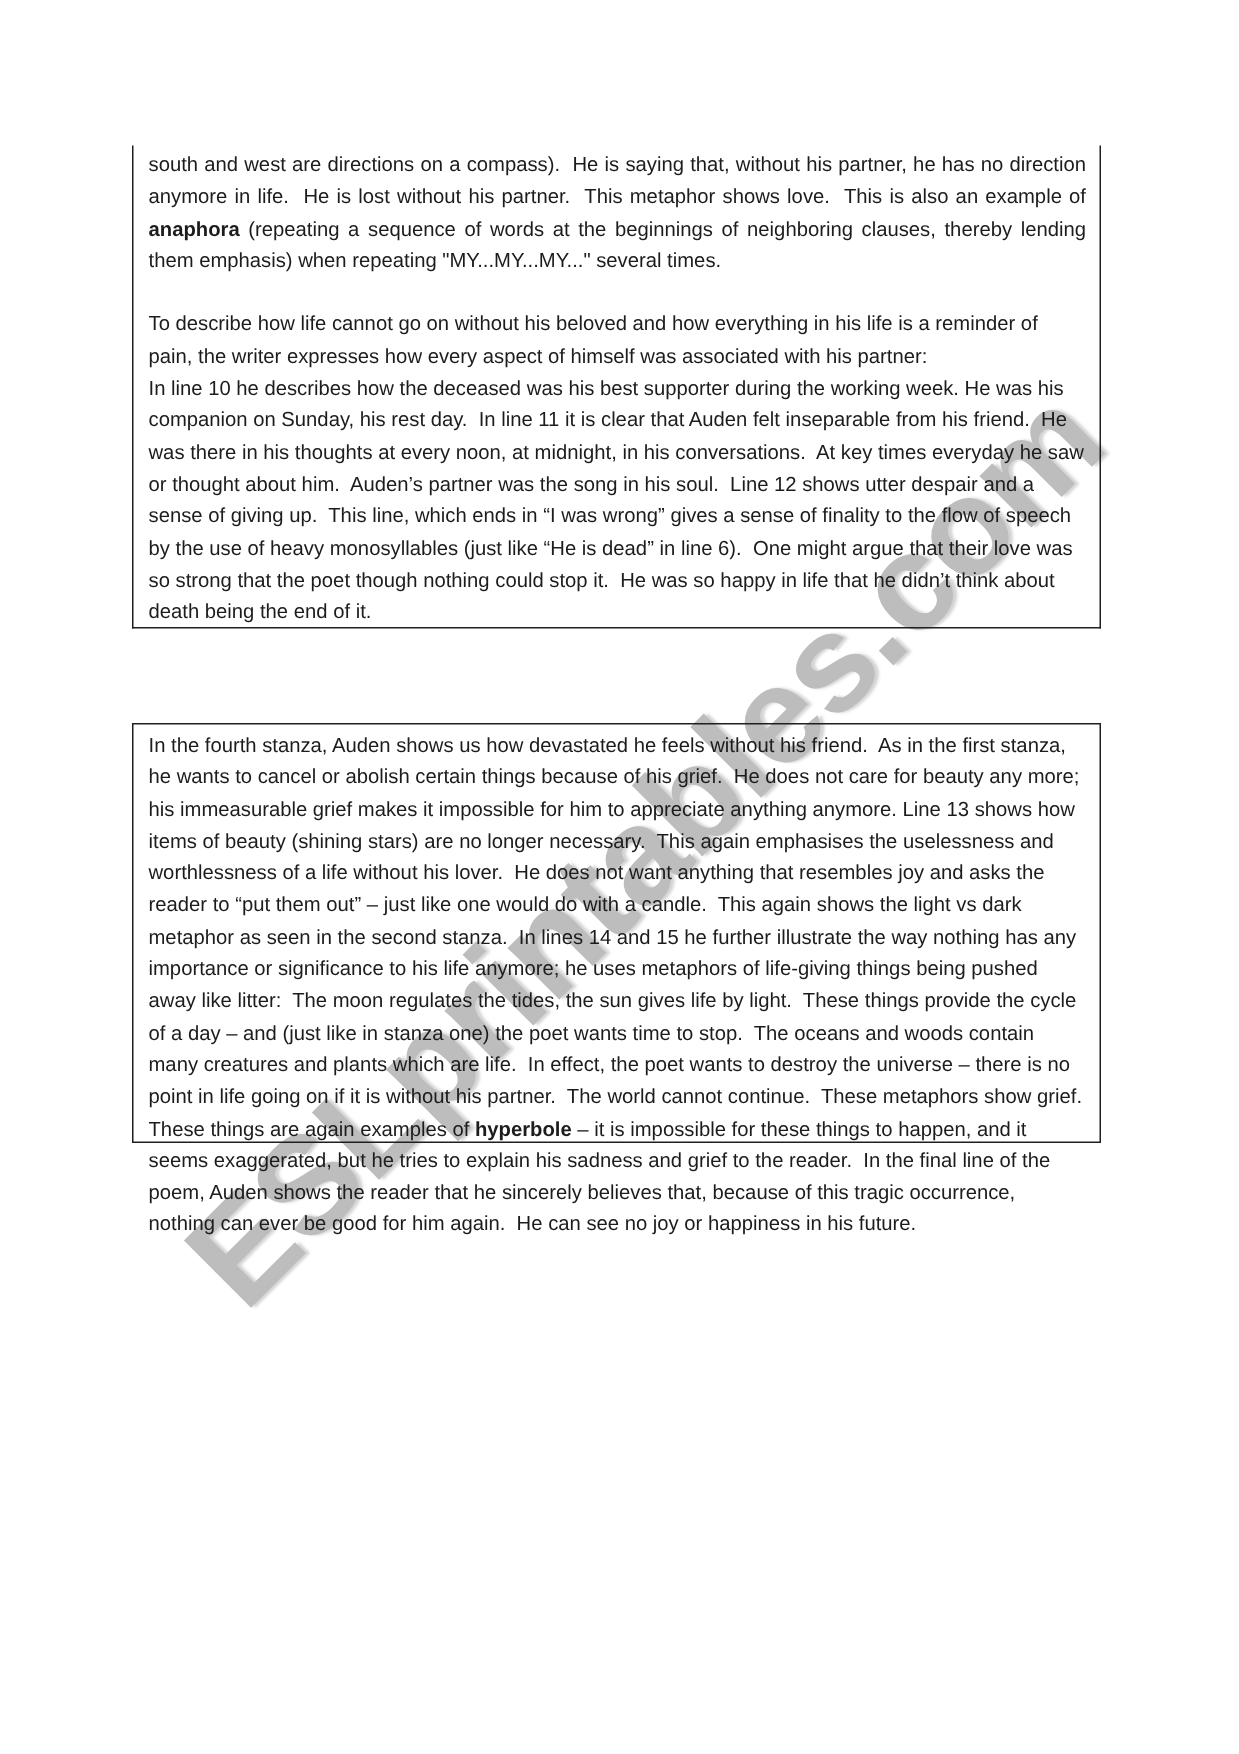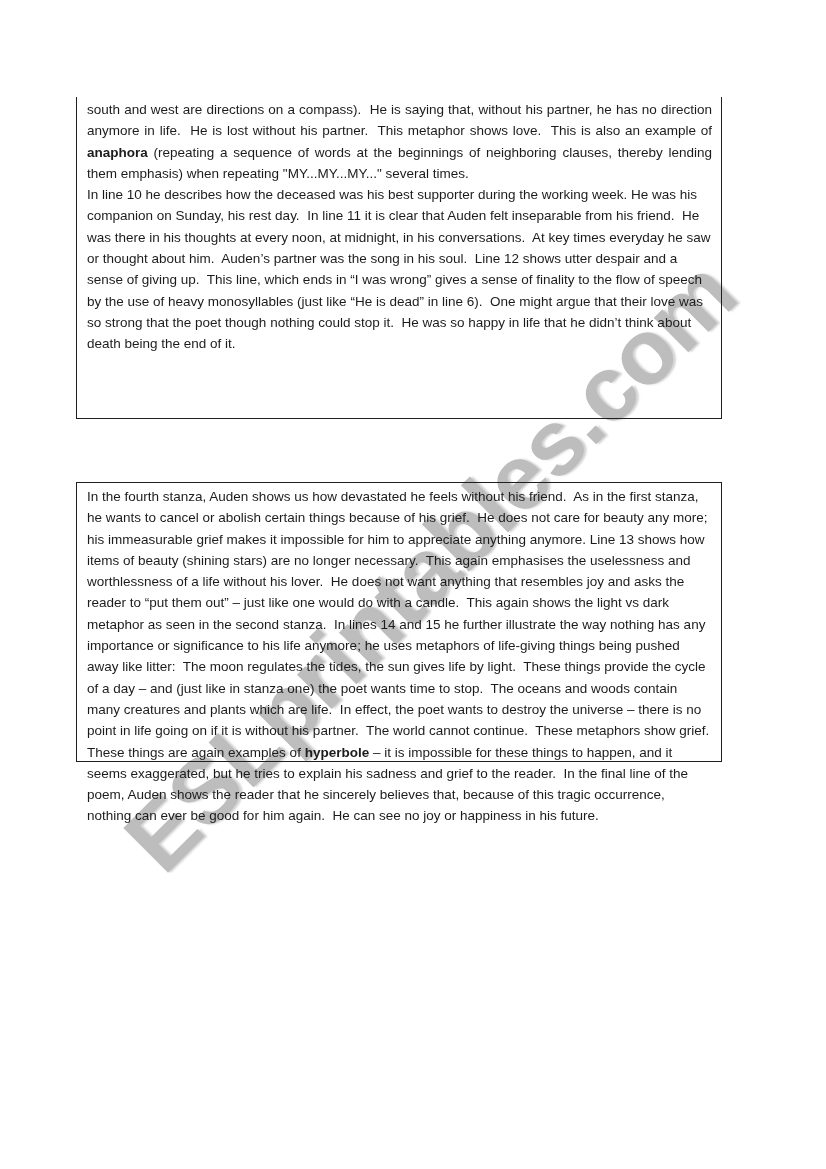--- a/index.html
+++ b/index.html
@@ -25,21 +25,21 @@
     font-weight: 700;
     letter-spacing: -1px;
     white-space: nowrap;
     color: #bdbdbd;
     text-shadow: 2px 2px 2px rgba(130,130,130,0.35);
     z-index: 0;
     pointer-events: none;
   }
   .text-box {
     position: absolute;
-    left: 76px;
+    left: 88px;
     width: 646px;
     box-sizing: border-box;
     background: transparent;
     border: 1.5px solid #1f1f1f;
     z-index: 1;
   }
   #box1 {
     top: 97px;
     height: 322px;
     border-top: none;
@@ -67,18 +67,19 @@
     font-weight: 700;
   }
 </style>
 </head>
 <body>
 
 <div class="watermark" style="color: rgb(189, 189, 189);">ESLprintables.com</div>
 
 <div id="box1" class="text-box">
   <p class="justified"><span>south and west are directions on a compass).  He is saying that, without his partner, he has no direction anymore in life.  He is lost without his partner.  This metaphor shows love.  This is also an example of </span><span class="bold-term">anaphora</span><span> (repeating a sequence of words at the beginnings of neighboring clauses, thereby lending them emphasis) when repeating "MY...MY...MY..." several times.</span></p>
+  <p class="p-gap">To describe how life cannot go on without his beloved and how everything in his life is a reminder of pain, the writer expresses how every aspect of himself was associated with his partner:</p>
   <p>In line 10 he describes how the deceased was his best supporter during the working week. He was his companion on Sunday, his rest day.  In line 11 it is clear that Auden felt inseparable from his friend.  He was there in his thoughts at every noon, at midnight, in his conversations.  At key times everyday he saw or thought about him.  Auden’s partner was the song in his soul.  Line 12 shows utter despair and a sense of giving up.  This line, which ends in “I was wrong” gives a sense of finality to the flow of speech by the use of heavy monosyllables (just like “He is dead” in line 6).  One might argue that their love was so strong that the poet though nothing could stop it.  He was so happy in life that he didn’t think about death being the end of it.</p>
 </div>
 
 <div id="box2" class="text-box">
   <p><span>In the fourth stanza, Auden shows us how devastated he feels without his friend.  As in the first stanza, he wants to cancel or abolish certain things because of his grief.  He does not care for beauty any more; his immeasurable grief makes it impossible for him to appreciate anything anymore. Line 13 shows how items of beauty (shining stars) are no longer necessary.  This again emphasises the uselessness and worthlessness of a life without his lover.  He does not want anything that resembles joy and asks the reader to “put them out” – just like one would do with a candle.  This again shows the light vs dark metaphor as seen in the second stanza.  In lines 14 and 15 he further illustrate the way nothing has any importance or significance to his life anymore; he uses metaphors of life-giving things being pushed away like litter:  The moon regulates the tides, the sun gives life by light.  These things provide the cycle of a day – and (just like in stanza one) the poet wants time to stop.  The oceans and woods contain many creatures and plants which are life.  In effect, the poet wants to destroy the universe – there is no point in life going on if it is without his partner.  The world cannot continue.  These metaphors show grief.  These things are again examples of </span><span class="bold-term">hyperbole</span><span> – it is impossible for these things to happen, and it seems exaggerated, but he tries to explain his sadness and grief to the reader.  In the final line of the poem, Auden shows the reader that he sincerely believes that, because of this tragic occurrence, nothing can ever be good for him again.  He can see no joy or happiness in his future.</span></p>
 </div>
 
 </body></html>

